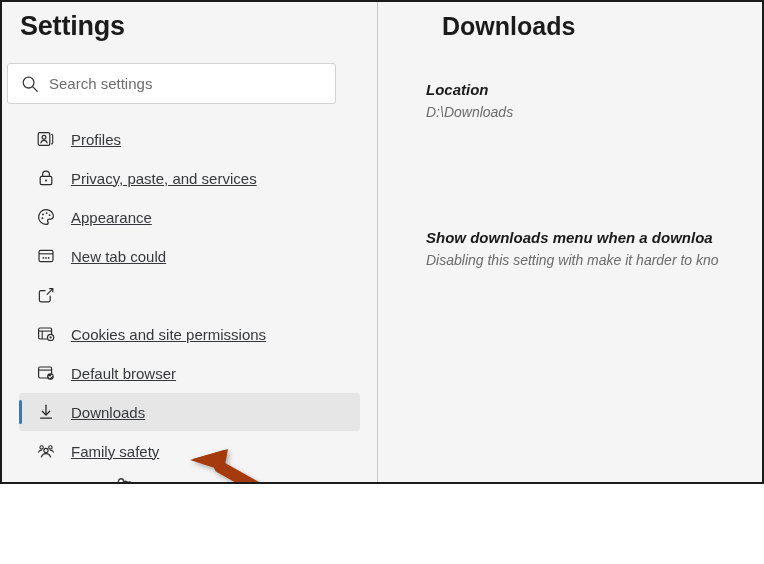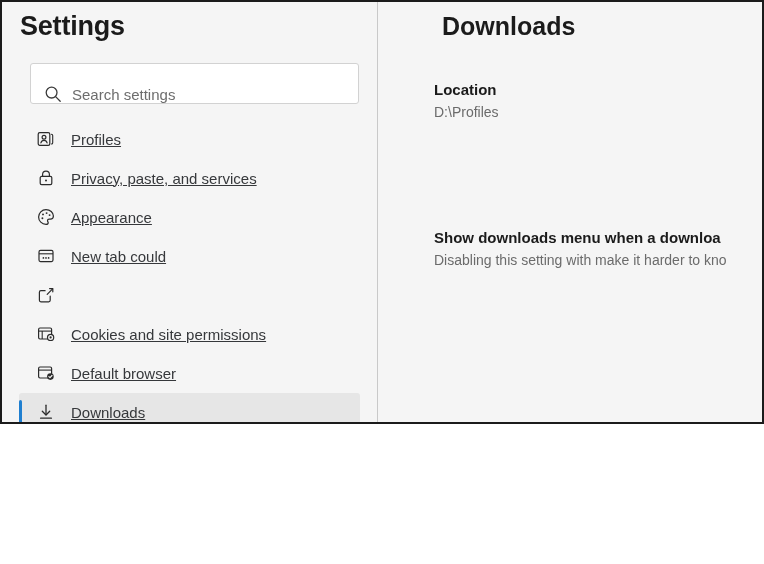--- a/index.html
+++ b/index.html
@@ -7,21 +7,21 @@
     padding: 0;
     background: #ffffff;
   }
   body {
     font-family: "Liberation Sans", sans-serif;
   }
 
   #screenshot {
     position: relative;
     width: 764px;
-    height: 424px;
+    height: 484px;
     background: #fef9c3;
     overflow: hidden;
     box-sizing: border-box;
     border-top: 2px solid #1b1b1b;
     border-bottom: 2px solid #1b1b1b;
     border-left: 2px solid #1b1b1b;
     border-right: 2px solid #1b1b1b;
   }
 
   
@@ -48,30 +48,30 @@
     left: 18px;
     top: 9px;
     font-size: 27px;
     font-weight: bold;
     color: #1b1b1b;
     letter-spacing: -0.2px;
   }
 
   .search-box {
     position: absolute;
-    left: 28px;
+    left: 5px;
     top: 61px;
     width: 329px;
     height: 41px;
     background: #ffffff;
     border: 1px solid #d2d2d2;
     border-radius: 3px;
     box-sizing: border-box;
     display: flex;
-    align-items: flex-end;
+    align-items: center;
   }
   .search-icon {
     margin-left: 13px;
     margin-right: 10px;
     width: 18px;
     height: 18px;
     flex: none;
     color: #3b3b3b;
     display: flex;
     align-items: center;
@@ -152,22 +152,23 @@
     position: absolute;
     left: 64px;
     top: 10px;
     font-size: 25px;
     font-weight: bold;
     color: #1b1b1b;
     white-space: nowrap;
   }
   .section {
     position: absolute;
-    left: 56px;
-    white-space: nowrap;
+    left: 48px;
+    white-space: nowrap;
+    font-style: italic;
   }
   .section-head {
     font-size: 15px;
     font-weight: bold;
     color: #1b1b1b;
     white-space: nowrap;
   }
   .section-sub {
     font-size: 14px;
     color: #6b6b6b;
@@ -337,21 +338,21 @@
   </div>
 
   <div class="pane-divider"></div>
 
   <div class="right-pane">
 
     <div class="content-title">Downloads</div>
 
     <div class="section" id="sec-location">
       <div class="section-head">Location</div>
-      <div class="section-sub">D:\Profiles</div>
+      <div class="section-sub">D:\Downloads</div>
     </div>
 
 
     <div class="section" id="sec-showmenu">
       <div class="section-head">Show downloads menu when a downloa</div>
       <div class="section-sub">Disabling this setting with make it harder to kno</div>
     </div>
 
   </div>
 

